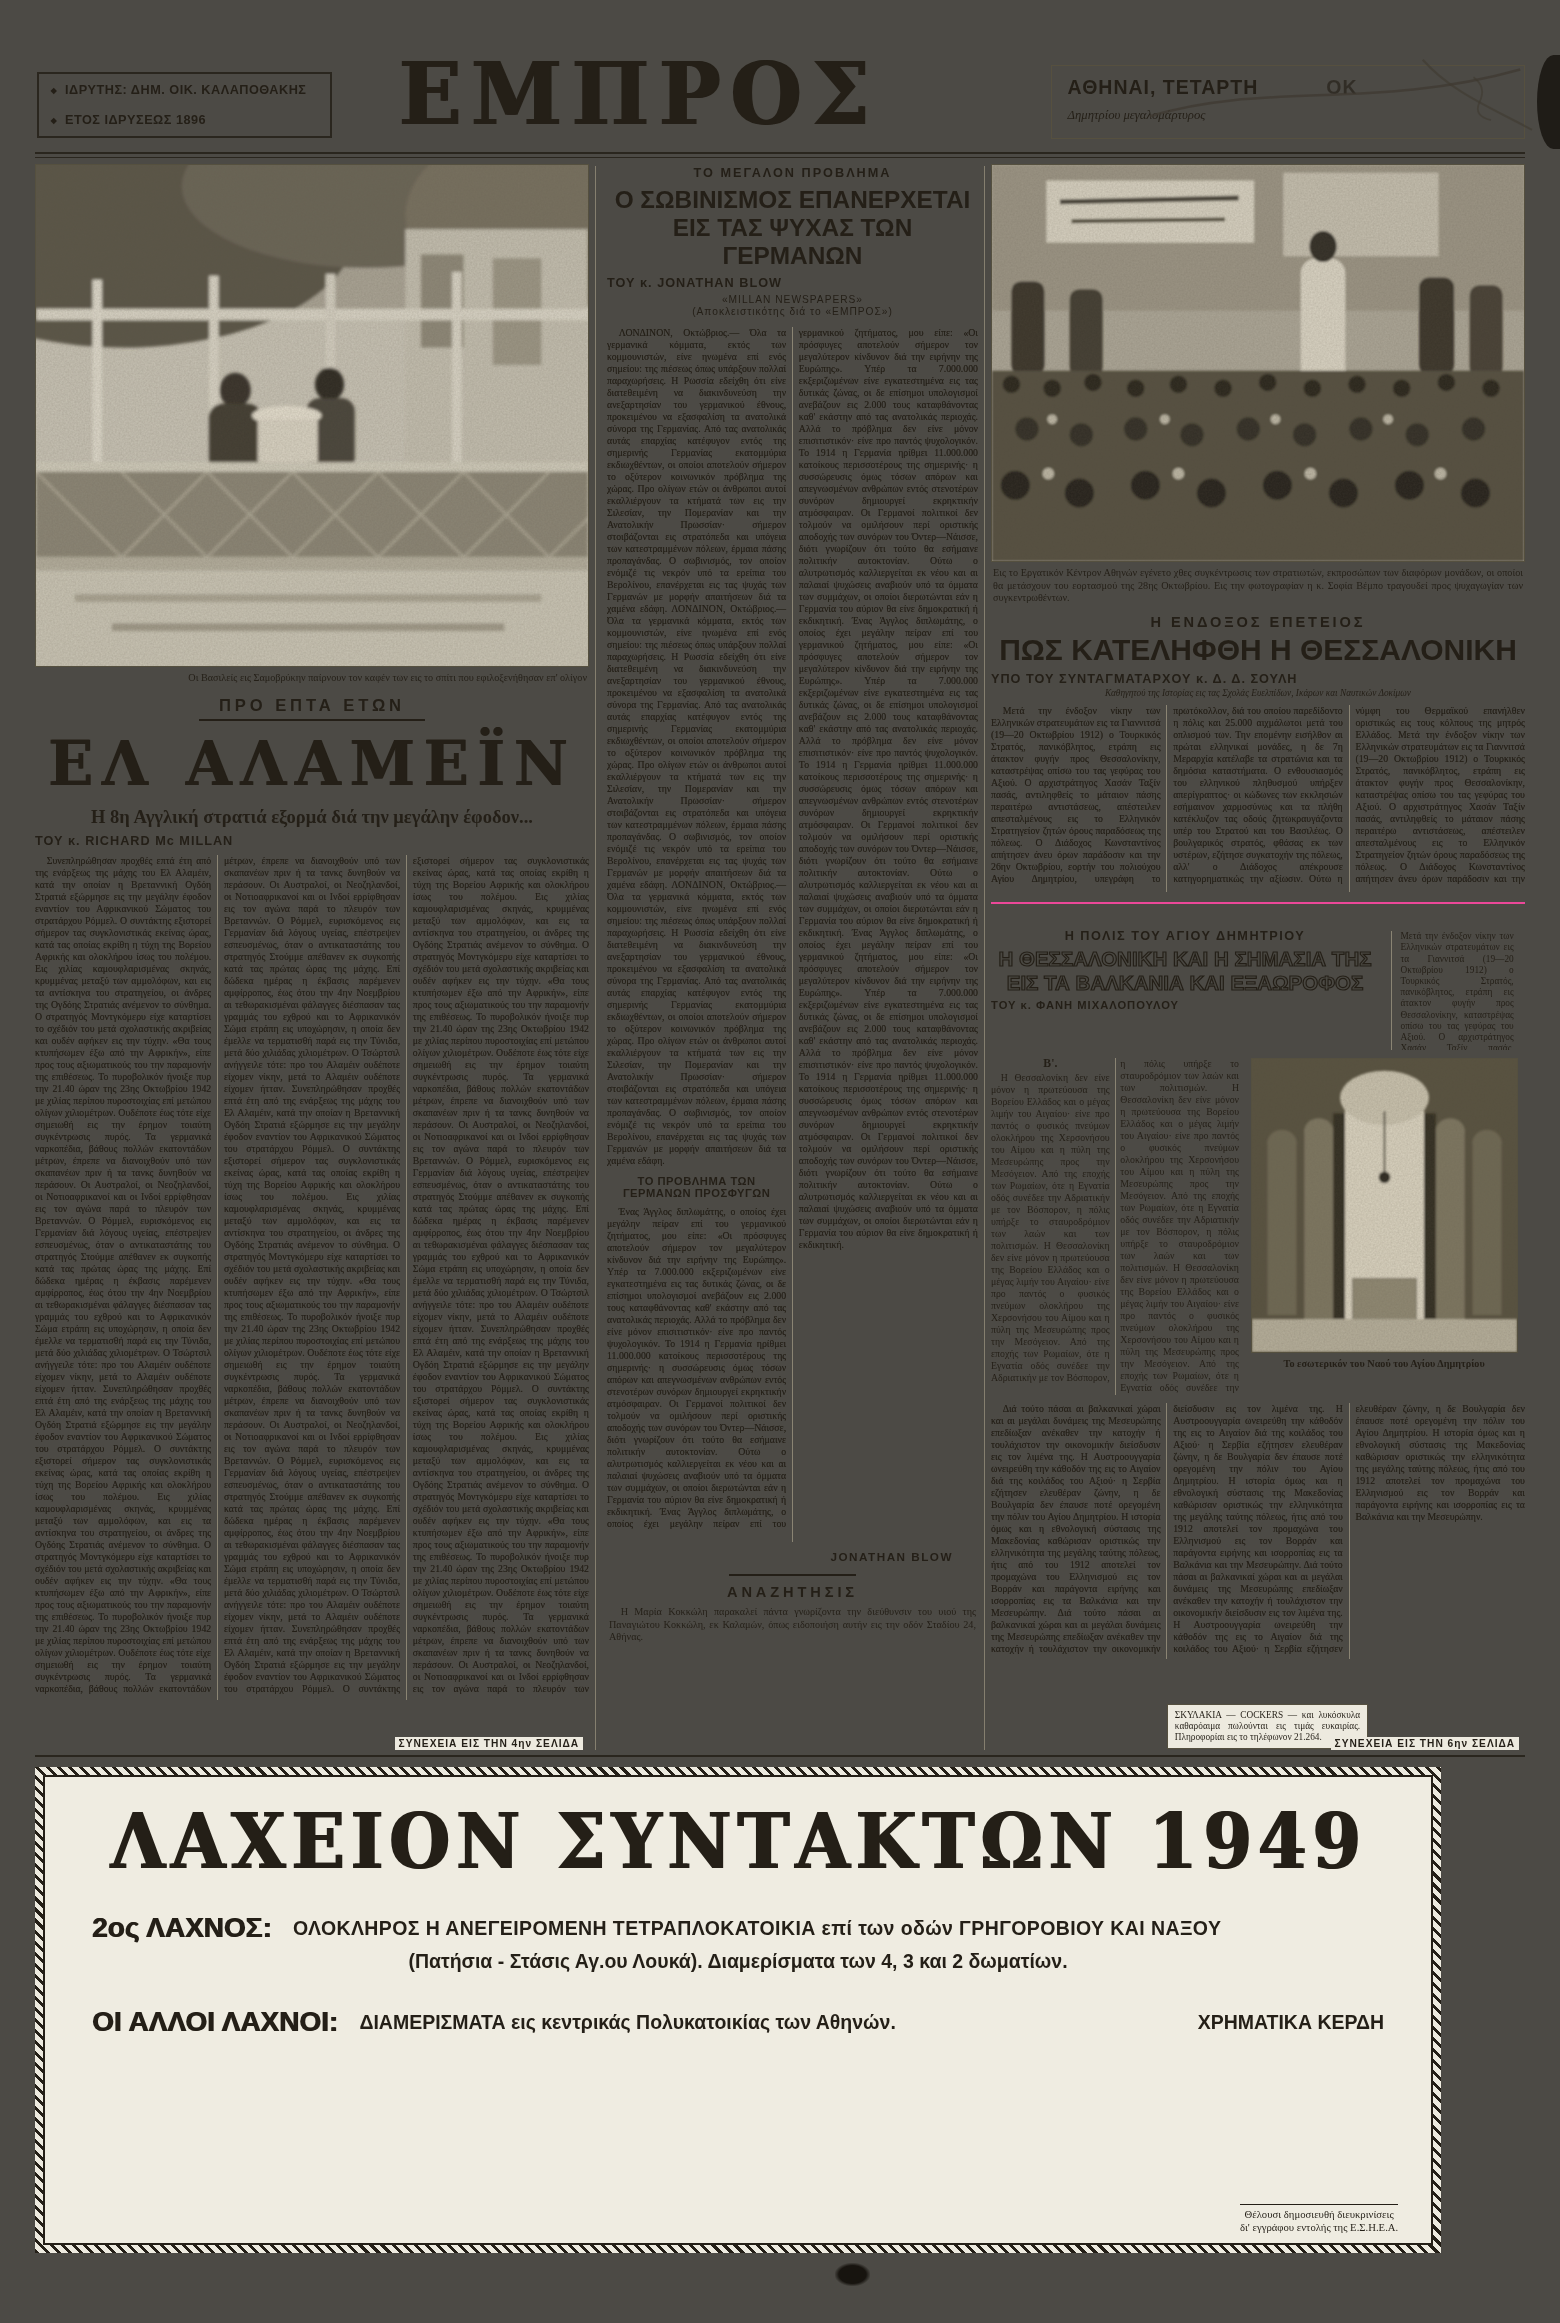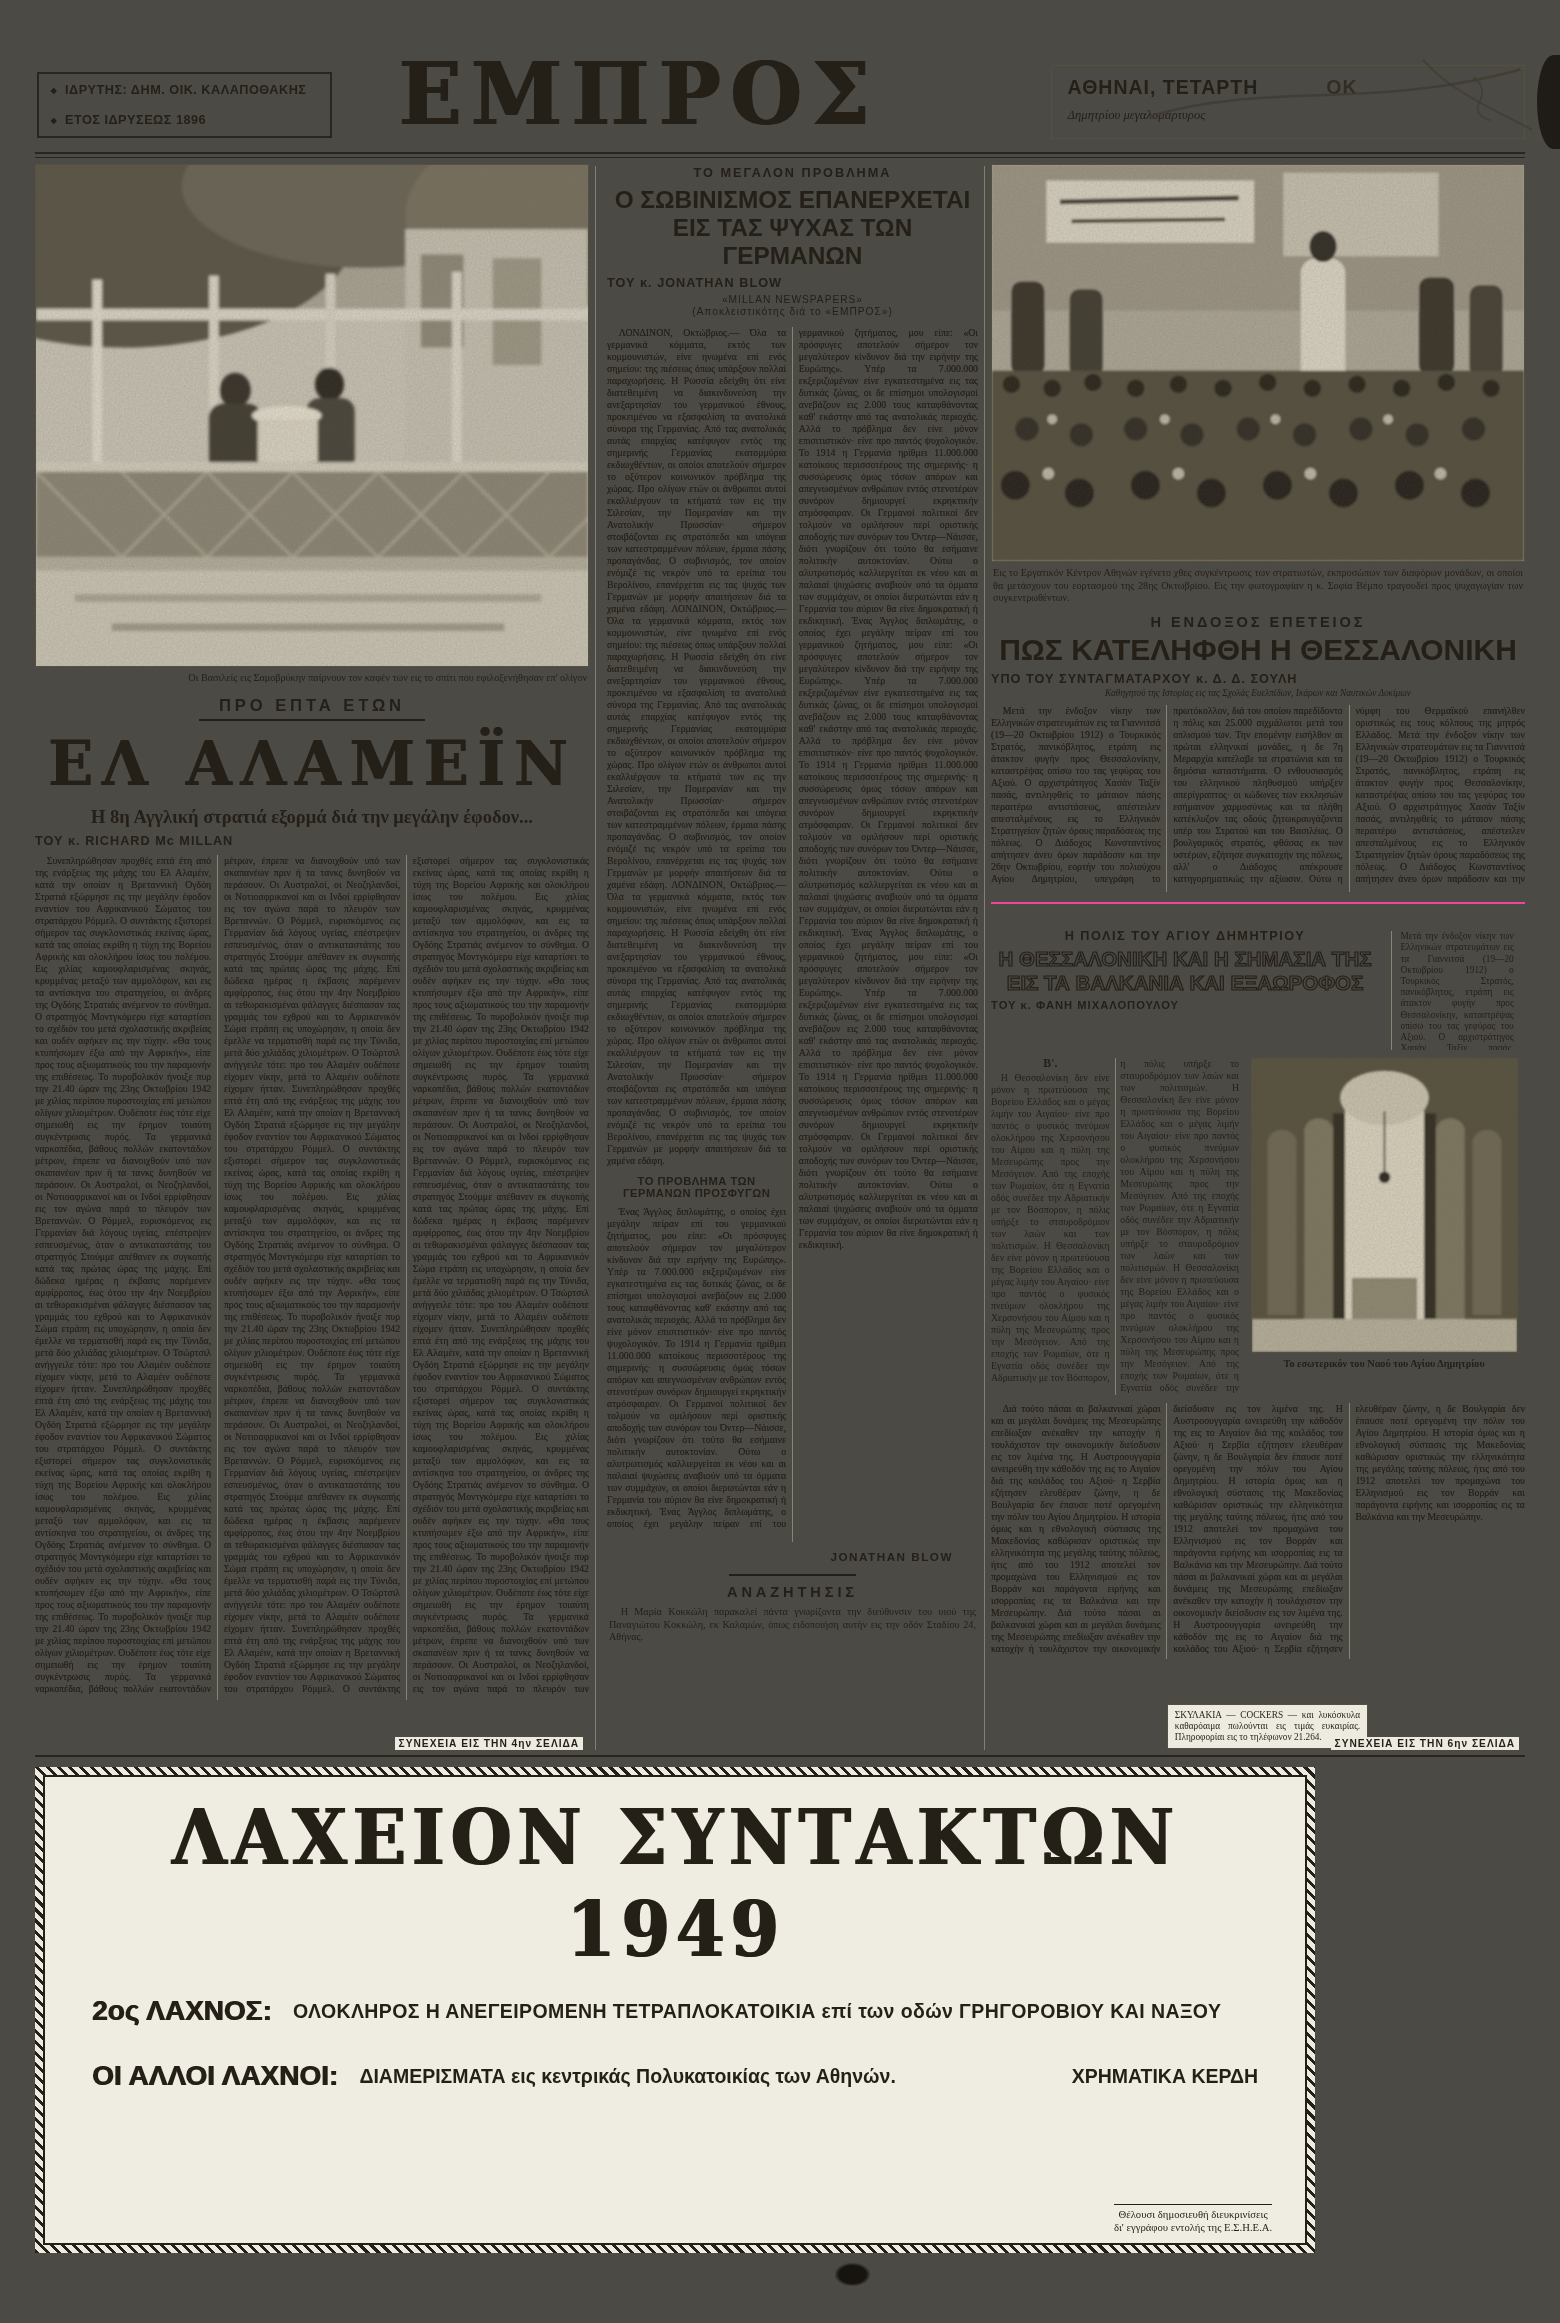--- a/index.html
+++ b/index.html
@@ -95,21 +95,21 @@
   .essay-textleft p{text-indent:9.8px;margin:0}
   .part-marker{text-align:center;font-weight:bold;font-size:11.7px;text-indent:0 !important;margin-bottom:2px !important}
   .figure-church{width:267px}
   .photo-church{width:267px;height:295px}
   .caption-church{text-align:center;font-size:10.2px;font-weight:bold;margin-top:4.9px}
   .essay-bottom{height:256px}
   .dogs-box{position:absolute;left:176px;bottom:2.9px;width:201px;background:#edeadf;border:1px solid #55503f;
        padding:4.9px 6.8px;font-size:9.3px;line-height:11.2px;text-align:justify}
 
   
-  .lottery{position:absolute;left:35px;top:1767px;width:1280px;height:486px;padding:7.8px;
+  .lottery{position:absolute;left:35px;top:1767px;width:1406px;height:486px;padding:7.8px;
        background:repeating-linear-gradient(45deg,#241f17 0 2.9px,#edeadf 2.9px 7.8px)}
   .lottery-inner{position:relative;height:100%;background:#efece1;border:2.9px solid #241f17;padding:23.4px 47px 13.7px}
   .lottery-title{margin:0;text-align:center;font-family:"DejaVu Serif",serif;font-weight:bold;font-size:70px;
        letter-spacing:5.9px;transform:scaleY(1.1);text-shadow:2px 0 0 currentColor}
   .prize-row{display:flex;gap:21.5px;margin-top:29px;align-items:flex-start}
   .prize-label{font-family:"Liberation Sans",sans-serif;font-weight:bold;font-size:28px;white-space:nowrap;text-shadow:1px 0 0 currentColor}
   .prize-text{font-family:"Liberation Sans",sans-serif;font-weight:bold;font-size:19.5px;line-height:32px;letter-spacing:0.4px;text-align:justify}
   .prize-line2{text-align:center;font-family:"Liberation Sans",sans-serif;font-weight:bold;font-size:19.5px;margin-top:5.9px}
   .others-row{margin-top:33px}
   .others-spread{display:flex;justify-content:space-between;width:100%;font-family:"Liberation Sans",sans-serif;font-weight:bold;font-size:19.5px;line-height:32px}
@@ -397,20 +397,21 @@
 
   <aside class="lottery">
     <div class="lottery-inner">
       <h2 class="lottery-title">ΛΑΧΕΙΟΝ ΣΥΝΤΑΚΤΩΝ 1949</h2>
 
 
       <div class="prize-row">
         <span class="prize-label">2ος ΛΑΧΝΟΣ:</span>
         <span class="prize-text">ΟΛΟΚΛΗΡΟΣ Η ΑΝΕΓΕΙΡΟΜΕΝΗ ΤΕΤΡΑΠΛΟΚΑΤΟΙΚΙΑ επί των οδών ΓΡΗΓΟΡΟΒΙΟΥ ΚΑΙ ΝΑΞΟΥ</span>
       </div>
+      <div class="prize-line2">(Πατήσια - Στάσις Αγ.ου Λουκά). Διαμερίσματα των 4, 3 και 2 δωματίων.</div>
 
       <div class="prize-row others-row">
         <span class="prize-label">ΟΙ ΑΛΛΟΙ ΛΑΧΝΟΙ:</span>
         <span class="others-spread">
           <span>ΔΙΑΜΕΡΙΣΜΑΤΑ εις κεντρικάς Πολυκατοικίας των Αθηνών.</span>
           <span>ΧΡΗΜΑΤΙΚΑ ΚΕΡΔΗ</span>
         </span>
       </div>
 
       <div class="lottery-note">

